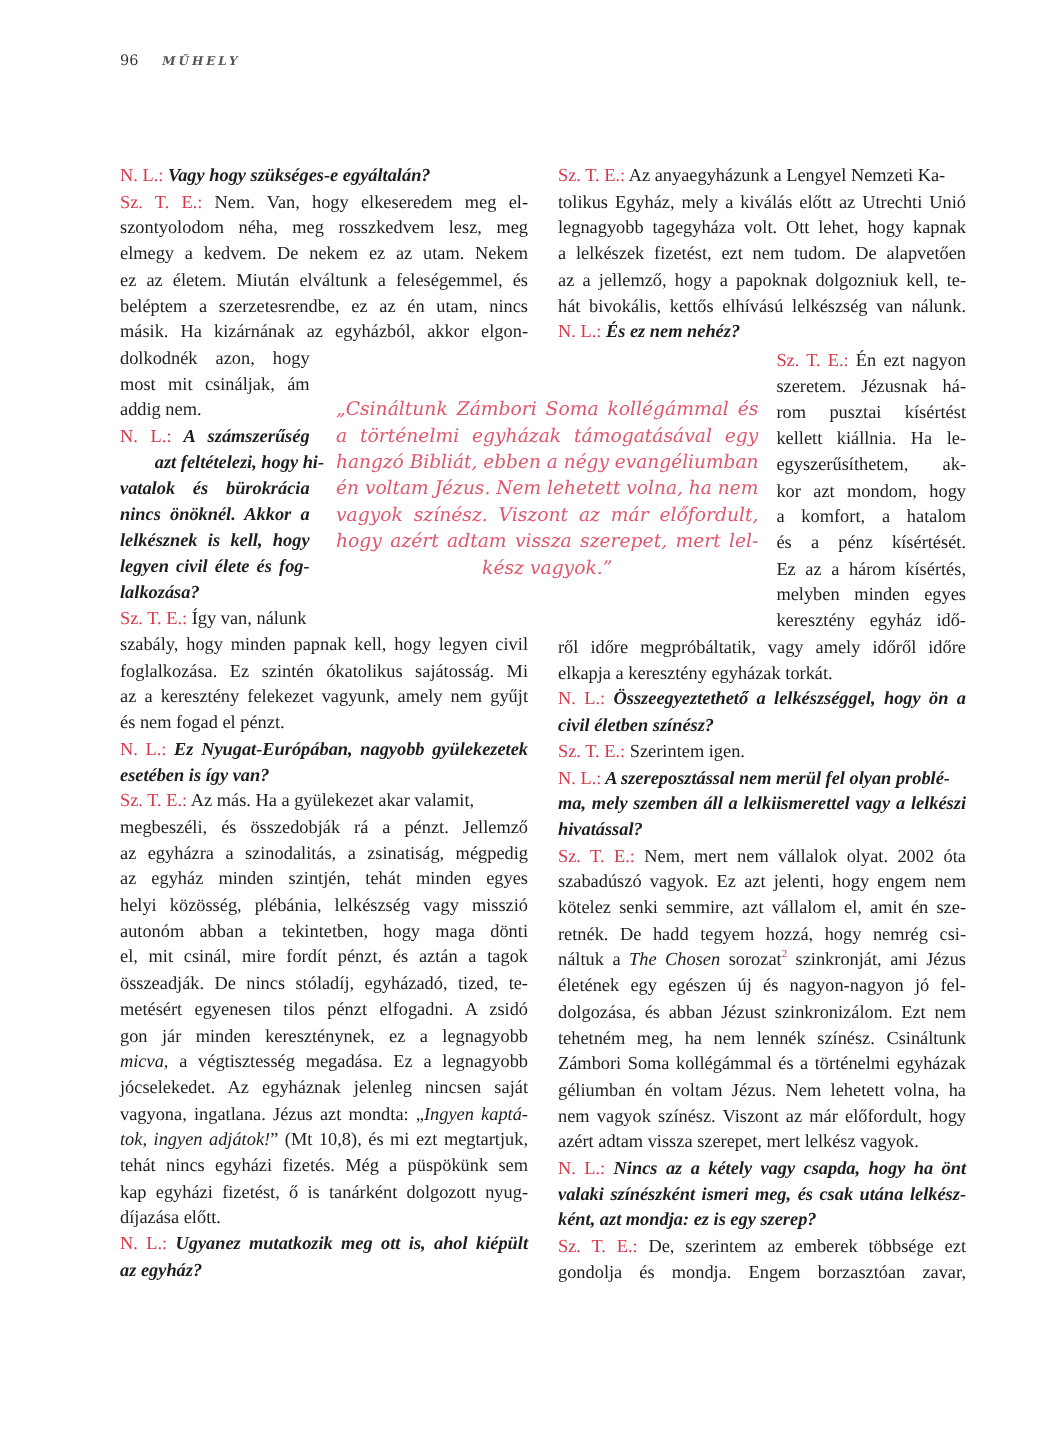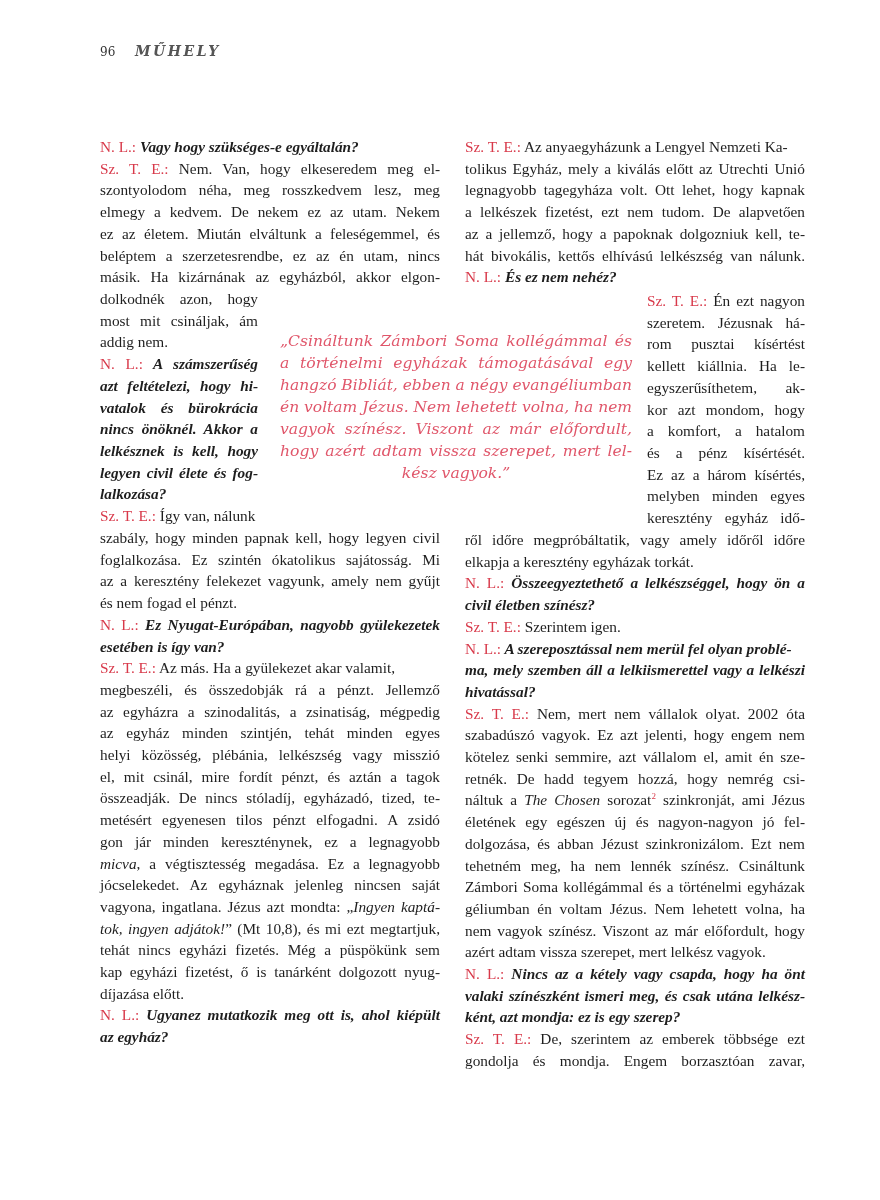--- a/index.html
+++ b/index.html
@@ -1,20 +1,20 @@
 <!DOCTYPE html>
 <html><head>
   <meta charset="utf-8">
   <style>
     html, body { margin: 0; padding: 0; background: #ffffff; }
     body { width: 880px; height: 1200px; position: relative; overflow: hidden;
            font-family: "DejaVu Serif", "Liberation Serif", serif; color: #1e1e1e; }
     .header { position: absolute; left: 100px; top: 43px; font-size: 12px; color: #333; }
     .header .pn { margin-right: 16px; }
-    .header .sec { font-style: italic; letter-spacing: 2.5px; font-size: 14px; font-weight: bold; color: #555; }
+    .header .sec { font-style: italic; letter-spacing: 2.5px; font-size: 10px; font-weight: bold; color: #555; }
     .col { position: absolute; font-family: "Liberation Serif", "DejaVu Serif", serif;
            font-size: 15.3px; line-height: 21.7px; }
     .ln { display: block; white-space: nowrap; text-align: justify; text-align-last: justify; }
     .ln.last { text-align-last: left; }
     .sp { color: #d8394a; }
     .q { font-style: italic; font-weight: bold; }
     .it { font-style: italic; }
     .sup { color: #d8394a; font-size: 9px; vertical-align: super; line-height: 0; }
     .pull { position: absolute; left: 280px; top: 330px; width: 352px;
             font-family: "DejaVu Serif", serif; font-style: italic; color: #e0566a;
@@ -38,41 +38,42 @@
   <span class="ln" style="display: block;"><span>ez az életem. Miután elváltunk a feleségemmel, és</span></span>
   <span class="ln" style="display: block;"><span>beléptem a szerzetesrendbe, ez az én utam, nincs</span></span>
   <span class="ln" style="display: block;"><span>másik. Ha kizárnának az egyházból, akkor elgon-</span></span>
 </div>
 
 <div class="col" style="left:100px; top:288px; width:158px;">
   <span class="ln" style="display: block;"><span>dolkodnék azon, hogy</span></span>
   <span class="ln" style="display: block;"><span>most mit csináljak, ám</span></span>
   <span class="ln last" style="display: block;"><span>addig nem.</span></span>
   <span class="ln q" style="display: block;"><span><span class="sp" style="font-style:normal;font-weight:normal">N. L.:</span> <span>A számszerűség</span></span></span>
-  <span class="ln q" style="display: block;"><span>azt feltételezi, hogy hi-</span></span>
+  <span class="ln q" style="display: block; margin-left: 29px;"><span>azt feltételezi, hogy hi-</span></span>
   <span class="ln q" style="display: block;"><span>vatalok és bürokrácia</span></span>
   <span class="ln q" style="display: block;"><span>nincs önöknél. Akkor a</span></span>
   <span class="ln q" style="display: block;"><span>lelkésznek is kell, hogy</span></span>
   <span class="ln q" style="display: block;"><span>legyen civil élete és fog-</span></span>
   <span class="ln q last" style="display: block;"><span>lalkozása?</span></span>
   <span class="ln last" style="display: block;"><span><span class="sp">Sz. T. E.:</span> <span>Így van, nálunk</span></span></span>
 </div>
 
 <div class="col" style="left:100px; top:527px; width:340px;">
   <span class="ln" style="display: block;"><span>szabály, hogy minden papnak kell, hogy legyen civil</span></span>
   <span class="ln" style="display: block;"><span>foglalkozása. Ez szintén ókatolikus sajátosság. Mi</span></span>
   <span class="ln" style="display: block;"><span>az a keresztény felekezet vagyunk, amely nem gyűjt</span></span>
   <span class="ln last" style="display: block;"><span>és nem fogad el pénzt.</span></span>
   <span class="ln q" style="display: block;"><span><span class="sp" style="font-style:normal;font-weight:normal">N. L.:</span> <span>Ez Nyugat-Európában, nagyobb gyülekezetek</span></span></span>
   <span class="ln q last" style="display: block; font-style: italic;"><span>esetében is így van?</span></span>
   <span class="ln" style="display: block;"><span style="display: inline-block; transform-origin: left center; transform: scaleX(0.999954);"><span class="sp">Sz. T. E.:</span> <span>Az más. Ha a gyülekezet akar valamit,</span></span></span>
   <span class="ln" style="display: block;"><span>megbeszéli, és összedobják rá a pénzt. Jellemző</span></span>
   <span class="ln" style="display: block;"><span>az egyházra a szinodalitás, a zsinatiság, mégpedig</span></span>
   <span class="ln" style="display: block;"><span>az egyház minden szintjén, tehát minden egyes</span></span>
   <span class="ln" style="display: block;"><span>helyi közösség, plébánia, lelkészség vagy misszió</span></span>
+  <span class="ln" style="display: block;"><span>autonóm abban a tekintetben, hogy maga dönti</span></span>
   <span class="ln" style="display: block;"><span>el, mit csinál, mire fordít pénzt, és aztán a tagok</span></span>
   <span class="ln" style="display: block;"><span>összeadják. De nincs stóladíj, egyházadó, tized, te-</span></span>
   <span class="ln" style="display: block;"><span>metésért egyenesen tilos pénzt elfogadni. A zsidó</span></span>
   <span class="ln" style="display: block;"><span>gon jár minden kereszténynek, ez a legnagyobb</span></span>
   <span class="ln" style="display: block;"><span><span class="it">micva</span><span>, a végtisztesség megadása. Ez a legnagyobb</span></span></span>
   <span class="ln" style="display: block;"><span>jócselekedet. Az egyháznak jelenleg nincsen saját</span></span>
   <span class="ln" style="display: block;"><span><span>vagyona, ingatlana. Jézus azt mondta: „</span><span class="it">Ingyen kaptá-</span></span></span>
   <span class="ln" style="display: block;"><span><span class="it">tok, ingyen adjátok!</span><span>” (Mt 10,8), és mi ezt megtartjuk,</span></span></span>
   <span class="ln" style="display: block;"><span>tehát nincs egyházi fizetés. Még a püspökünk sem</span></span>
   <span class="ln" style="display: block;"><span>kap egyházi fizetést, ő is tanárként dolgozott nyug-</span></span>

